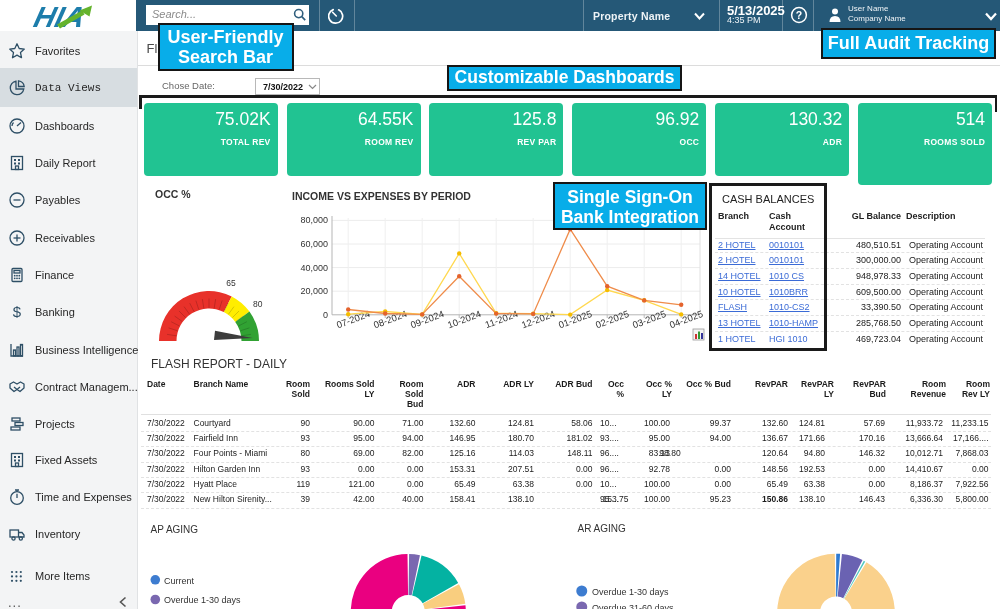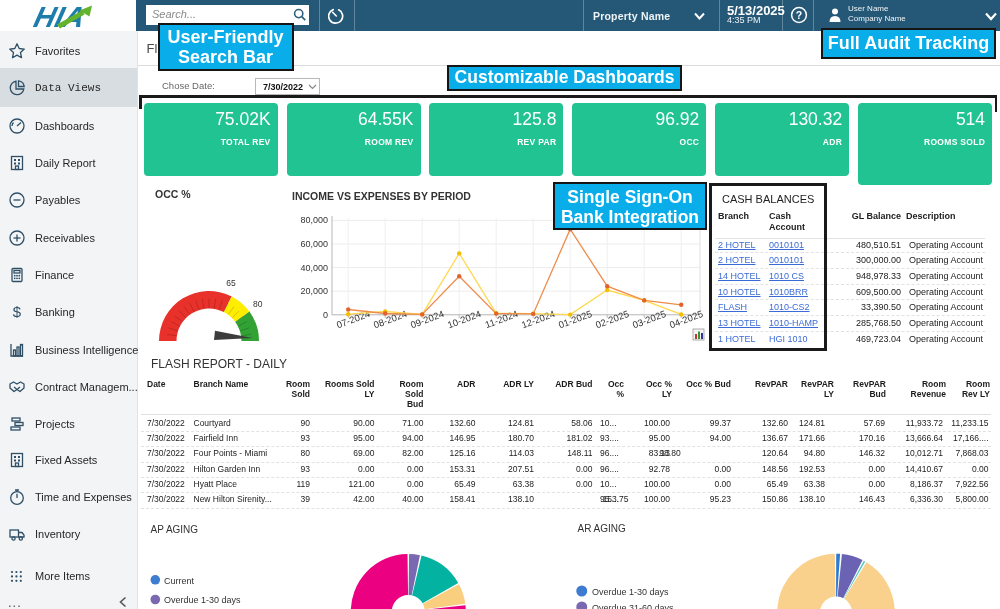--- a/index.html
+++ b/index.html
@@ -498,21 +498,21 @@
 <div class="cell" style="left:193.5px;top:494.1px;">New Hilton Sirenity...</div>
 <div class="cell" style="left:230.0px;top:494.1px;width:80px;text-align:right;">39</div>
 <div class="cell" style="left:294.5px;top:494.1px;width:80px;text-align:right;">42.00</div>
 <div class="cell" style="left:343.5px;top:494.1px;width:80px;text-align:right;">40.00</div>
 <div class="cell" style="left:395.5px;top:494.1px;width:80px;text-align:right;">158.41</div>
 <div class="cell" style="left:454.0px;top:494.1px;width:80px;text-align:right;">138.10</div>
 <div class="cell" style="left:512.5px;top:494.1px;width:80px;text-align:right;margin-left:36px;">153.75</div>
 <div class="cell" style="left:600px;top:494.1px;">95....</div>
 <div class="cell" style="left:590.0px;top:494.1px;width:80px;text-align:right;">100.00</div>
 <div class="cell" style="left:651.0px;top:494.1px;width:80px;text-align:right;">95.23</div>
-<div class="cell" style="left:708.0px;top:494.1px;width:80px;text-align:right;">150.86</div>
+<div class="cell" style="left:708.0px;top:494.1px;width:80px;text-align:right;font-weight:bold;">150.86</div>
 <div class="cell" style="left:745.0px;top:494.1px;width:80px;text-align:right;">138.10</div>
 <div class="cell" style="left:805.0px;top:494.1px;width:80px;text-align:right;">146.43</div>
 <div class="cell" style="left:863.0px;top:494.1px;width:80px;text-align:right;">6,336.30</div>
 <div class="cell" style="left:908.5px;top:494.1px;width:80px;text-align:right;">5,800.00</div>
 <div class="dotln" style="left:141px;top:507.6px;width:850px;"></div>
 <div class="abs" style="left:150.5px;top:524px;font-size:10px;color:#333;">AP AGING</div>
 <div class="abs" style="left:577.5px;top:523px;font-size:10px;color:#333;">AR AGING</div>
 <svg class="abs" style="left:150px;top:574px;" width="12" height="12">
     <circle cx="5.3" cy="5.8" r="4.8" fill="#3d7cd0"></circle>
   </svg>

